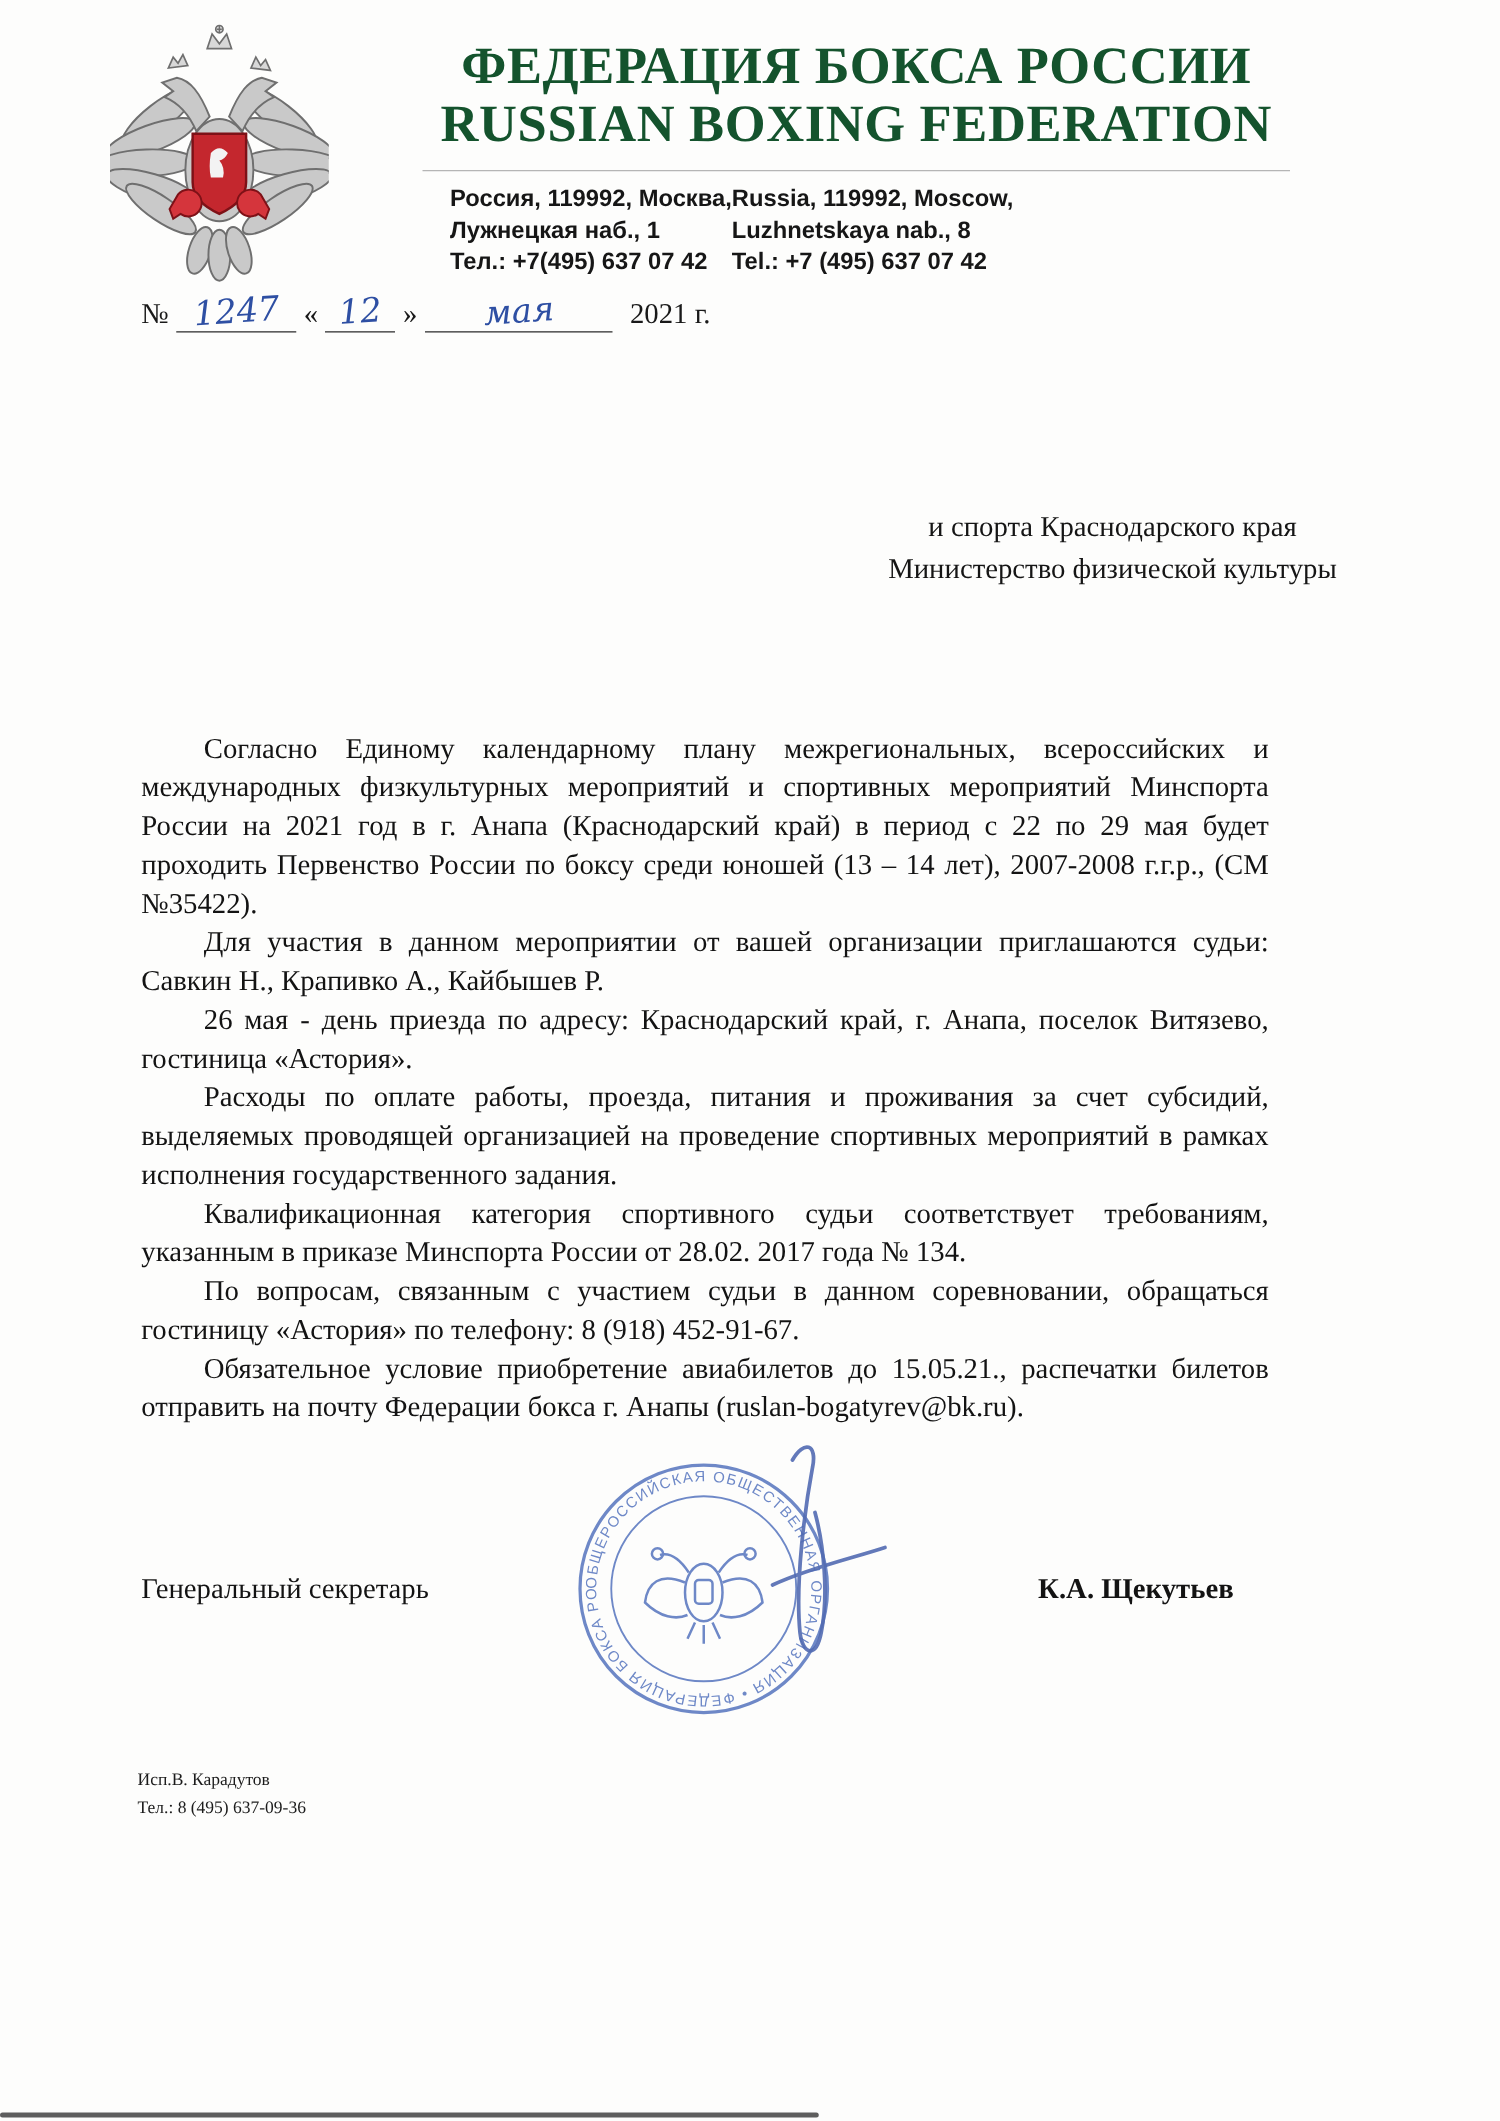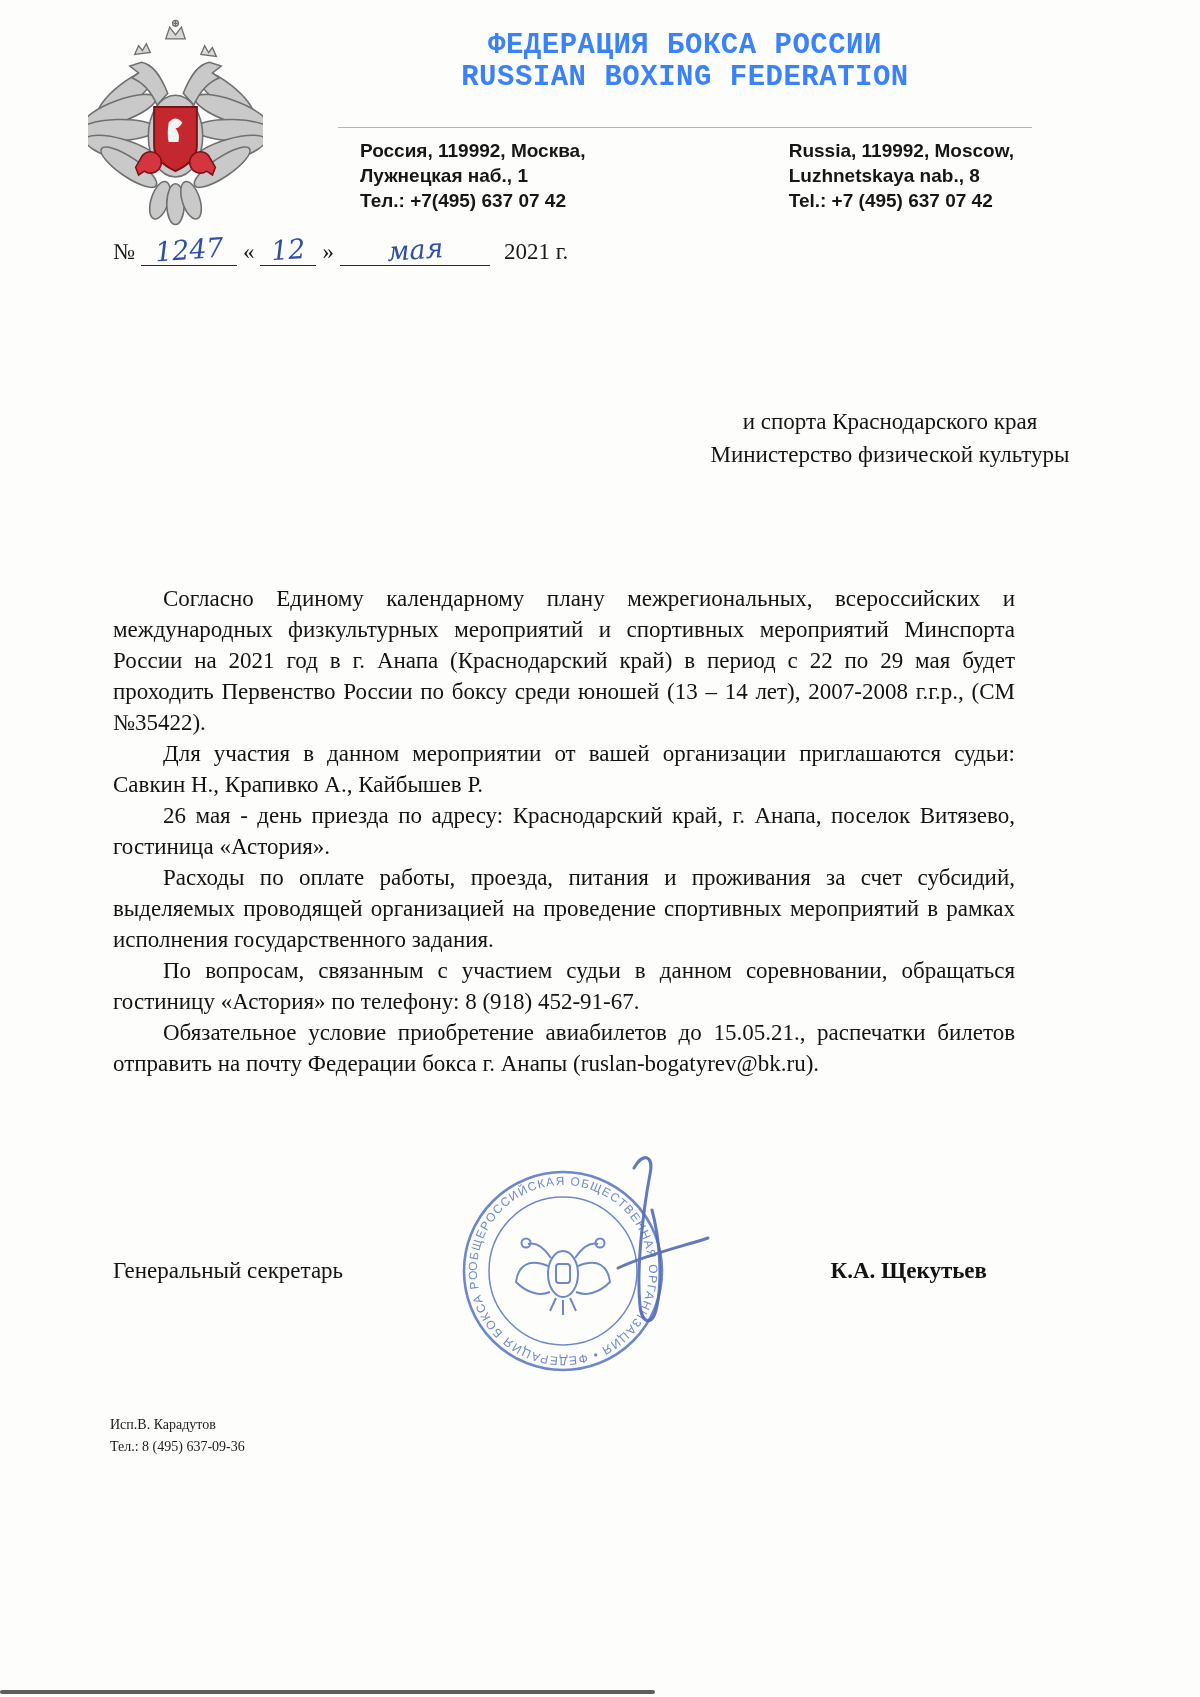--- a/index.html
+++ b/index.html
@@ -8,27 +8,27 @@
   .page {
     position:relative; width:1200px; height:1697px; margin:0 auto;
     background:#fdfdfc; color:#1c1c1c;
     font-family:"Liberation Serif", serif; overflow:hidden;
   }
 
   
   .emblem { position:absolute; left:88px; top:16px; width:175px; height:212px; }
   .head-text { position:absolute; left:338px; top:30px; width:694px; text-align:center; }
   .title-ru, .title-en {
-    font-family:Liberation Mono, monospace; font-weight:700;
-    font-size:29px; line-height:1.12; letter-spacing:0.5px; color:#3b82f6;
+    font-family:Liberation Serif, serif; font-weight:700;
+    font-size:42px; line-height:1.12; letter-spacing:0.5px; color:#14532d;
     white-space:nowrap;
   }
   .addresses {
-    display:flex; justify-content:space-between; text-align:left;
-    margin-top:32px; padding:10px 18px 0 22px;
+    display:flex; text-align:left;
+    margin-top:12px; padding:10px 18px 0 22px;
     border-top:1px solid #b5b5b5;
     font-family:"Liberation Sans", sans-serif; font-weight:700;
     font-size:19px; line-height:1.32; color:#161616;
   }
 
   
   .ref-line {
     position:absolute; left:113px; top:236px; font-size:23px; color:#191919;
     white-space:nowrap;
   }
@@ -155,20 +155,21 @@
   <div class="recipient">
     <div>и спорта Краснодарского края</div>
     <div>Министерство физической культуры</div>
   </div>
 
   <main class="letter-body">
     <p>Согласно Единому календарному плану межрегиональных, всероссийских и международных физкультурных мероприятий и спортивных мероприятий Минспорта России на 2021 год в г. Анапа (Краснодарский край) в период с 22 по 29 мая будет проходить Первенство России по боксу среди юношей (13 – 14 лет), 2007-2008 г.г.р., (СМ №35422).</p>
     <p>Для участия в данном мероприятии от вашей организации приглашаются судьи: Савкин Н., Крапивко А., Кайбышев Р.</p>
     <p>26 мая - день приезда по адресу: Краснодарский край, г. Анапа, поселок Витязево, гостиница «Астория».</p>
     <p>Расходы по оплате работы, проезда, питания и проживания за счет субсидий, выделяемых проводящей организацией на проведение спортивных мероприятий в рамках исполнения государственного задания.</p>
+    <p>Квалификационная категория спортивного судьи соответствует требованиям, указанным в приказе Минспорта России от 28.02. 2017 года № 134.</p>
     <p>По вопросам, связанным с участием судьи в данном соревновании, обращаться гостиницу «Астория» по телефону: 8 (918) 452-91-67.</p>
     <p>Обязательное условие приобретение авиабилетов до 15.05.21., распечатки билетов отправить на почту Федерации бокса г. Анапы (ruslan-bogatyrev@bk.ru).</p>
   </main>
 
   <div class="signature-row">
     <span class="sig-position">Генеральный секретарь</span>
     <span class="sig-name">К.А. Щекутьев</span>
   </div>
 
   <div class="stamp">

